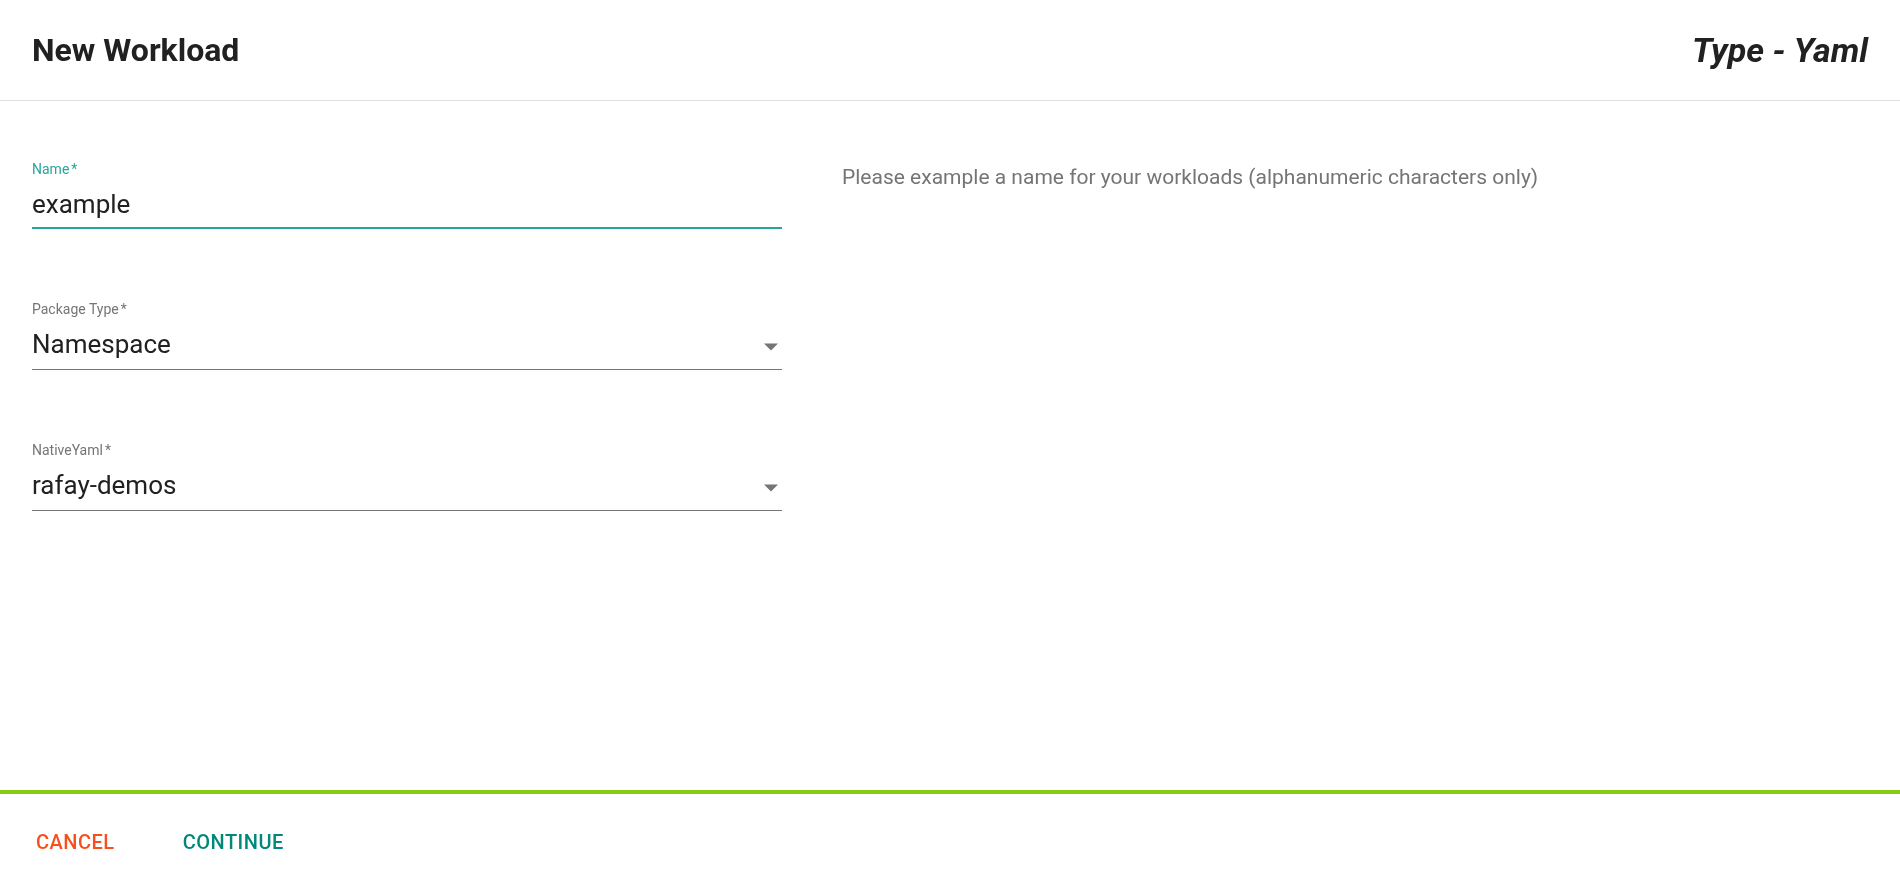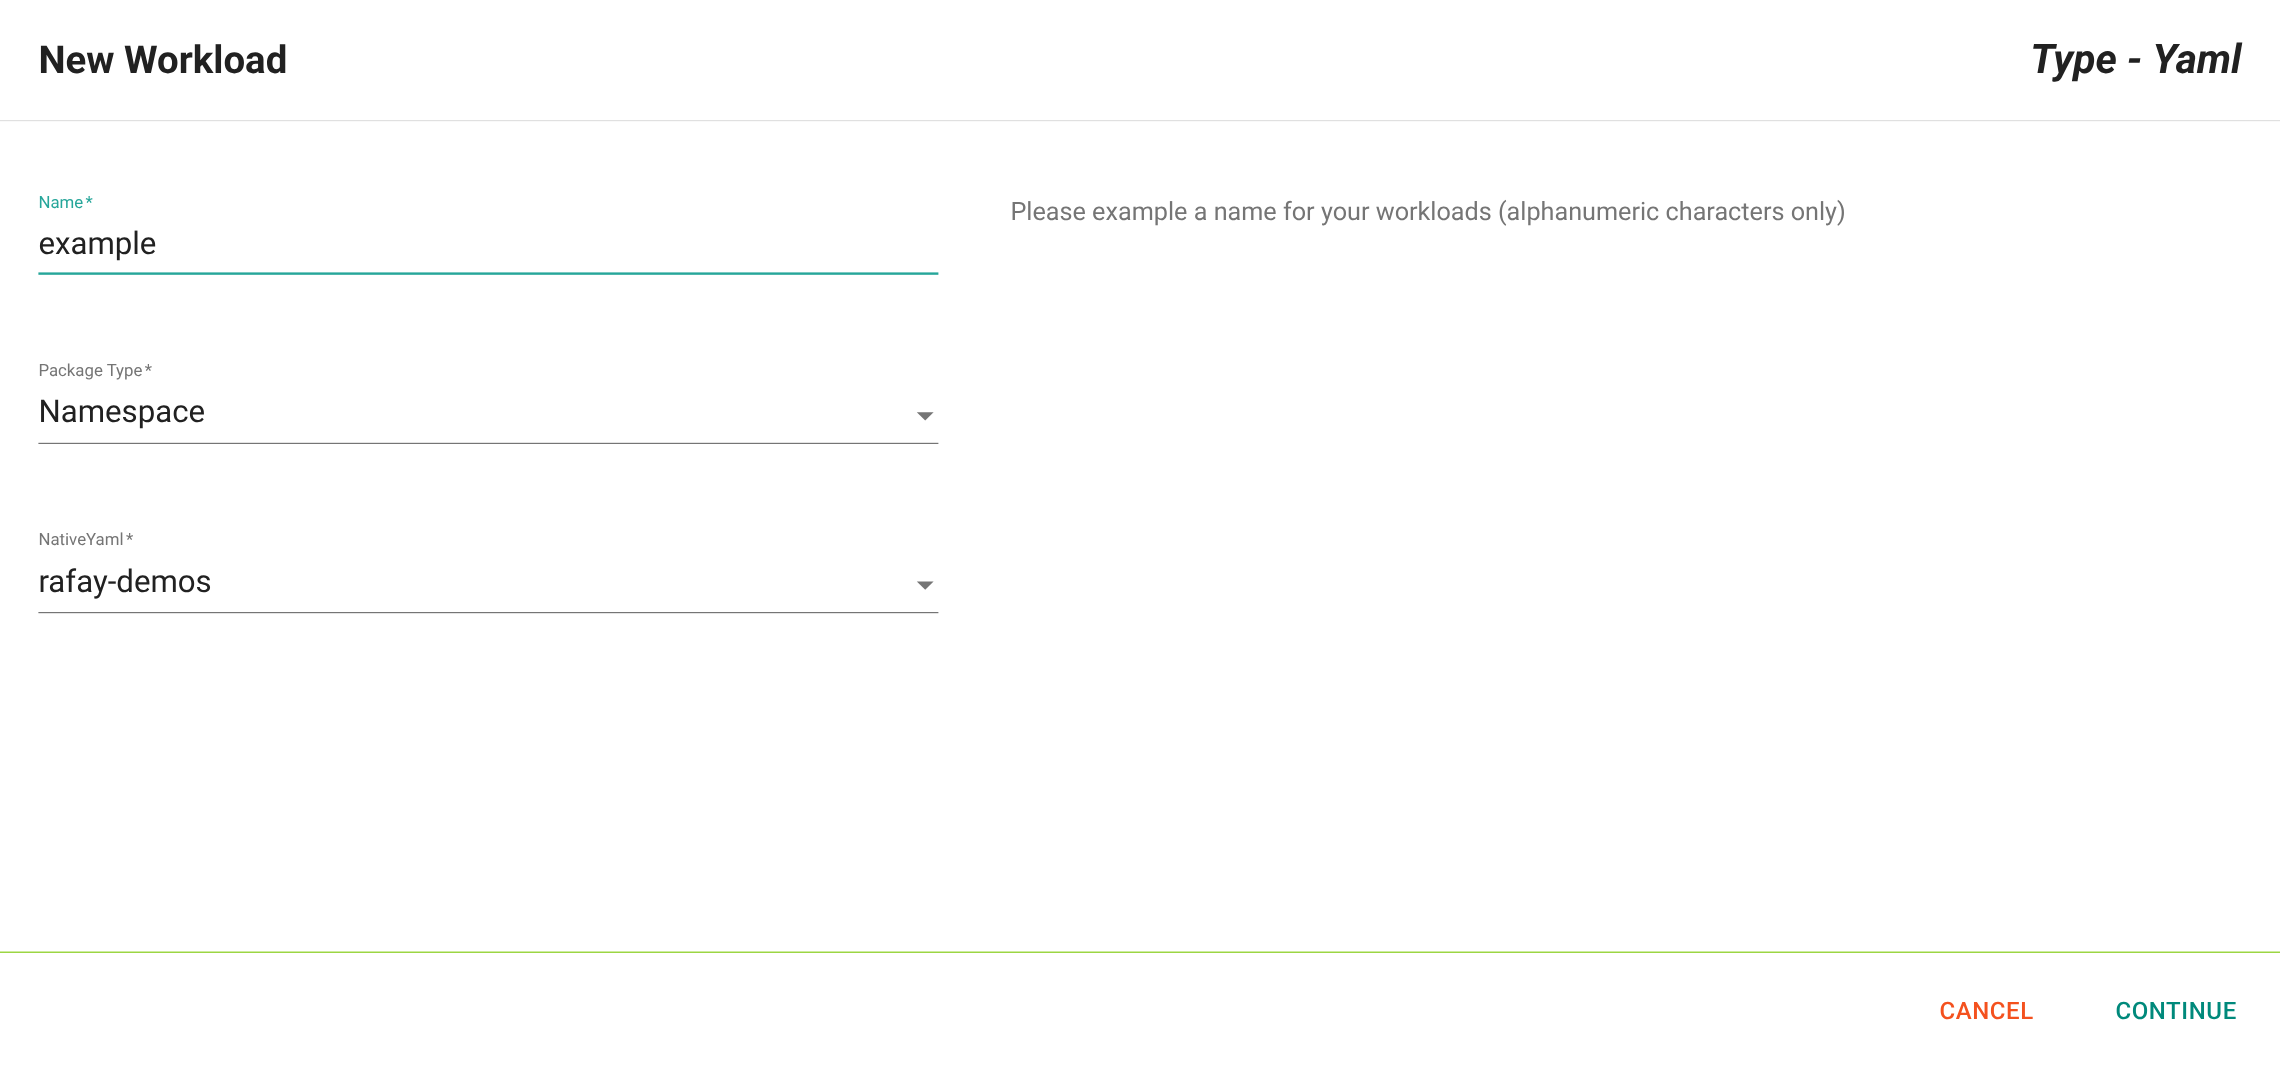--- a/index.html
+++ b/index.html
@@ -100,23 +100,23 @@
       height: 0;
       border-left: 7px solid transparent;
       border-right: 7px solid transparent;
       border-top: 7px solid #757575;
     }
     .footer {
       position: absolute;
       bottom: 0;
       left: 0;
       right: 0;
-      border-top: 1px solid #84cc16;
+      border-top: 4px solid #84cc16;
       display: flex;
-      justify-content: flex-end;
+      justify-content: flex-start;
       align-items: center;
       padding: 28px 32px;
       gap: 60px;
     }
     .btn {
       font-size: 20px;
       font-weight: 500;
       letter-spacing: 0.5px;
       background: none;
       border: none;

